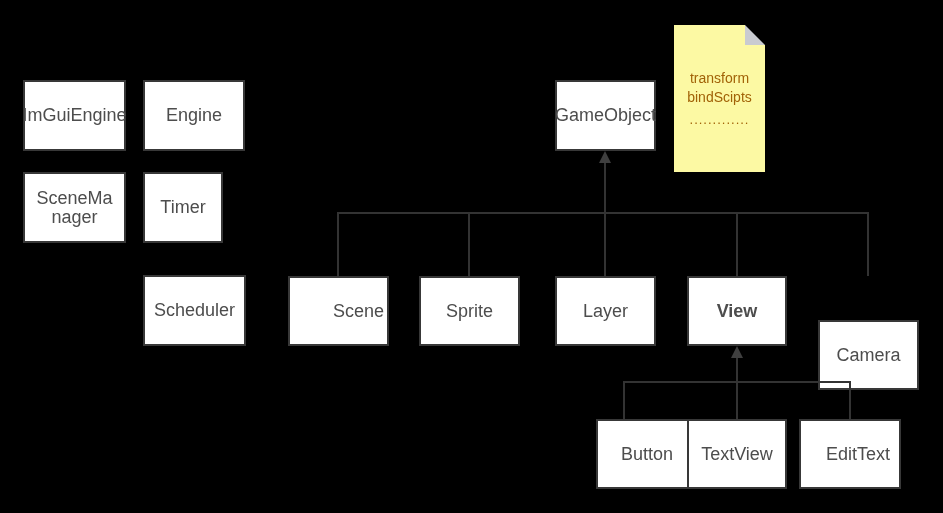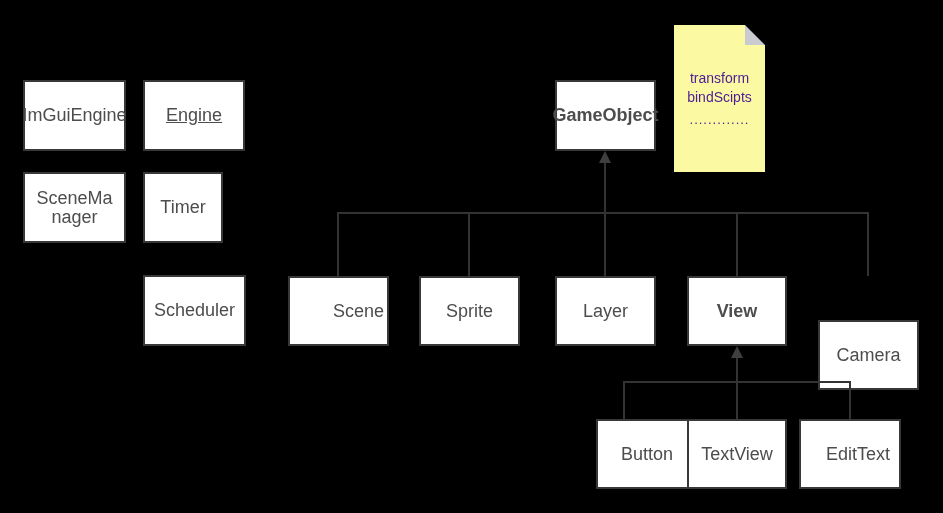--- a/index.html
+++ b/index.html
@@ -25,25 +25,25 @@
     justify-content: center;
     text-align: center;
     color: #4d4d4d;
     font-size: 18px;
     line-height: 19px;
   }
   .node-label { display: inline-block; padding: 0 4px; }
   .wrap-narrow .node-label { max-width: 80px; word-break: break-all; }
 
   #n-imguiengine  { left: 23px;  top: 80px;  width: 103px; height: 71px; }
-  #n-engine       { left: 143px; top: 80px;  width: 102px; height: 71px; text-decoration: underline; }
+  #n-engine       { left: 143px; top: 80px;  width: 102px; height: 71px; }
   #n-scenemanager { left: 23px;  top: 172px; width: 103px; height: 71px; }
   #n-timer        { left: 143px; top: 172px; width: 80px; height: 71px; }
   #n-scheduler    { left: 143px; top: 275px; width: 103px; height: 71px; }
-  #n-gameobject   { left: 555px; top: 80px;  width: 101px; height: 71px; font-weight: bold; }
+  #n-gameobject   { left: 555px; top: 80px;  width: 101px; height: 71px; }
   #n-scene        { left: 288px; top: 276px; width: 101px; height: 70px; padding-left: 40px; }
   #n-sprite       { left: 419px; top: 276px; width: 101px; height: 70px; }
   #n-layer        { left: 555px; top: 276px; width: 101px; height: 70px; }
   #n-view         { left: 687px; top: 276px; width: 100px; height: 70px; font-weight: bold; }
   #n-camera       { left: 818px; top: 276px; width: 101px; height: 70px; margin-top: 44px; }
   #n-button       { left: 574px; top: 419px; width: 102px; height: 70px; margin-left: 22px; }
   #n-textview     { left: 687px; top: 419px; width: 100px; height: 70px; }
   #n-edittext     { left: 799px; top: 419px; width: 102px; height: 70px; padding-left: 16px; }
 
   
@@ -83,21 +83,21 @@
   }
   .note-fold {
     position: absolute;
     top: 0; right: 0;
     width: 0; height: 0;
     border-top: 20px solid #000000;
     border-left: 20px solid #c9cbd1;
   }
   .note-text {
     text-align: center;
-    color: #4c1d95;
+    color: #a16207;
     font-size: 14px;
     line-height: 19px;
   }
   .note-text .dots { margin-top: 3px; letter-spacing: 1px; font-size: 13px; }
 </style>
 </head>
 <body>
 
 <div class="canvas">
 

